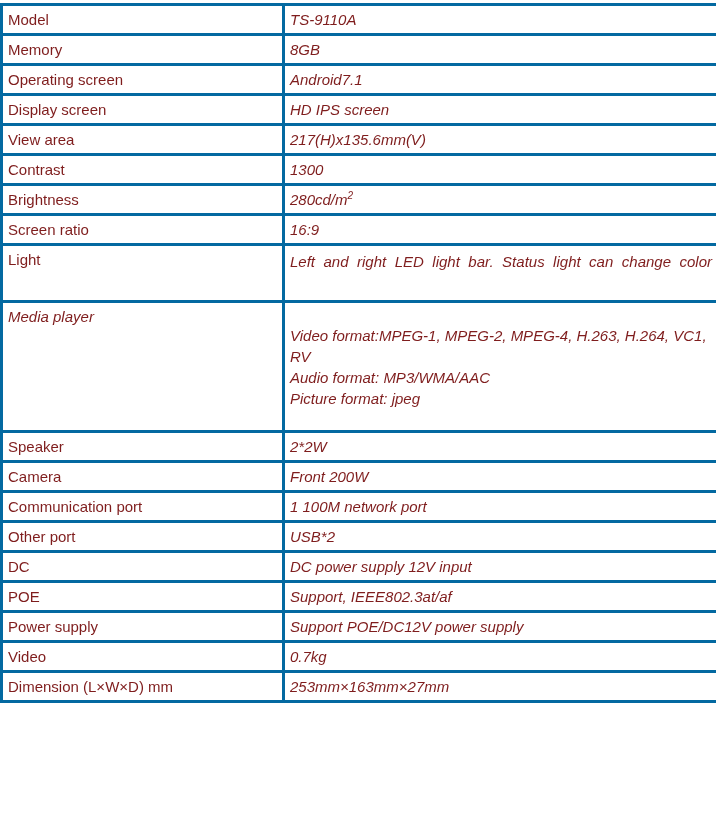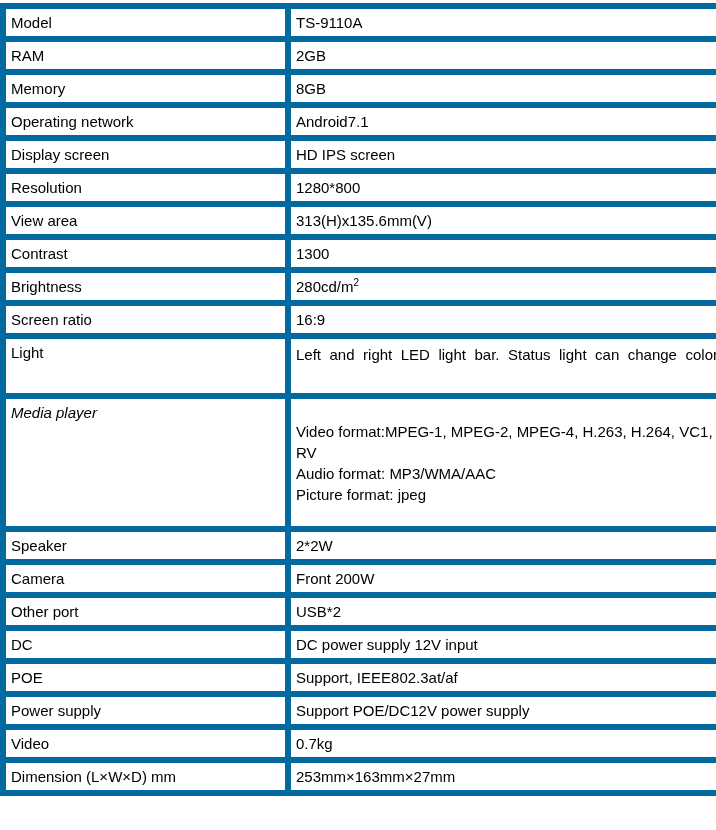--- a/index.html
+++ b/index.html
@@ -19,32 +19,33 @@
     box-sizing: border-box;
   }
   table.spec-table {
     width: 712px;
     margin: 0;
     border-collapse: collapse;
     table-layout: fixed;
     background: #ffffff;
   }
   table.spec-table td {
-    border: 6px solid #0369a1;
+    border: 3px solid #0369a1;
     padding: 0;
     vertical-align: top;
     font-size: 15px;
     line-height: 1.0;
-    color: #000000;
+    color: #7f1d1d;
   }
   td.spec-label {
     width: 279px;
   }
   td.spec-value {
     width: 431px;
+    font-style: italic;
   }
   .cell-inner {
     padding: 5px 4px 5px 5px;
     min-height: 17px;
   }
   
   tr.row-normal td .cell-inner {
     height: 17px;
     line-height: 17px;
     padding-top: 5px;
@@ -99,64 +100,48 @@
         <tr class="row-normal">
           <td class="spec-label">
             <div class="cell-inner">Model</div>
           </td>
           <td class="spec-value">
             <div class="cell-inner">TS-9110A</div>
           </td>
         </tr>
         <tr class="row-normal">
           <td class="spec-label">
-            <div class="cell-inner">RAM</div>
-          </td>
-          <td class="spec-value">
-            <div class="cell-inner">2GB</div>
-          </td>
-        </tr>
-        <tr class="row-normal">
-          <td class="spec-label">
             <div class="cell-inner">Memory</div>
           </td>
           <td class="spec-value">
             <div class="cell-inner">8GB</div>
           </td>
         </tr>
         <tr class="row-normal">
           <td class="spec-label">
-            <div class="cell-inner">Operating network</div>
+            <div class="cell-inner">Operating screen</div>
           </td>
           <td class="spec-value">
             <div class="cell-inner">Android7.1</div>
           </td>
         </tr>
         <tr class="row-normal">
           <td class="spec-label">
             <div class="cell-inner">Display screen</div>
           </td>
           <td class="spec-value">
             <div class="cell-inner">HD IPS screen</div>
           </td>
         </tr>
         <tr class="row-normal">
           <td class="spec-label">
-            <div class="cell-inner">Resolution</div>
-          </td>
-          <td class="spec-value">
-            <div class="cell-inner">1280*800</div>
-          </td>
-        </tr>
-        <tr class="row-normal">
-          <td class="spec-label">
             <div class="cell-inner">View area</div>
           </td>
           <td class="spec-value">
-            <div class="cell-inner">313(H)x135.6mm(V)</div>
+            <div class="cell-inner">217(H)x135.6mm(V)</div>
           </td>
         </tr>
         <tr class="row-normal">
           <td class="spec-label">
             <div class="cell-inner">Contrast</div>
           </td>
           <td class="spec-value">
             <div class="cell-inner">1300</div>
           </td>
         </tr>
@@ -201,20 +186,28 @@
           <td class="spec-value">
             <div class="cell-inner">2*2W</div>
           </td>
         </tr>
         <tr class="row-normal">
           <td class="spec-label">
             <div class="cell-inner">Camera</div>
           </td>
           <td class="spec-value">
             <div class="cell-inner">Front 200W</div>
+          </td>
+        </tr>
+        <tr class="row-normal">
+          <td class="spec-label">
+            <div class="cell-inner">Communication port</div>
+          </td>
+          <td class="spec-value">
+            <div class="cell-inner">1 100M network port</div>
           </td>
         </tr>
         <tr class="row-normal">
           <td class="spec-label">
             <div class="cell-inner">Other port</div>
           </td>
           <td class="spec-value">
             <div class="cell-inner">USB*2</div>
           </td>
         </tr>

